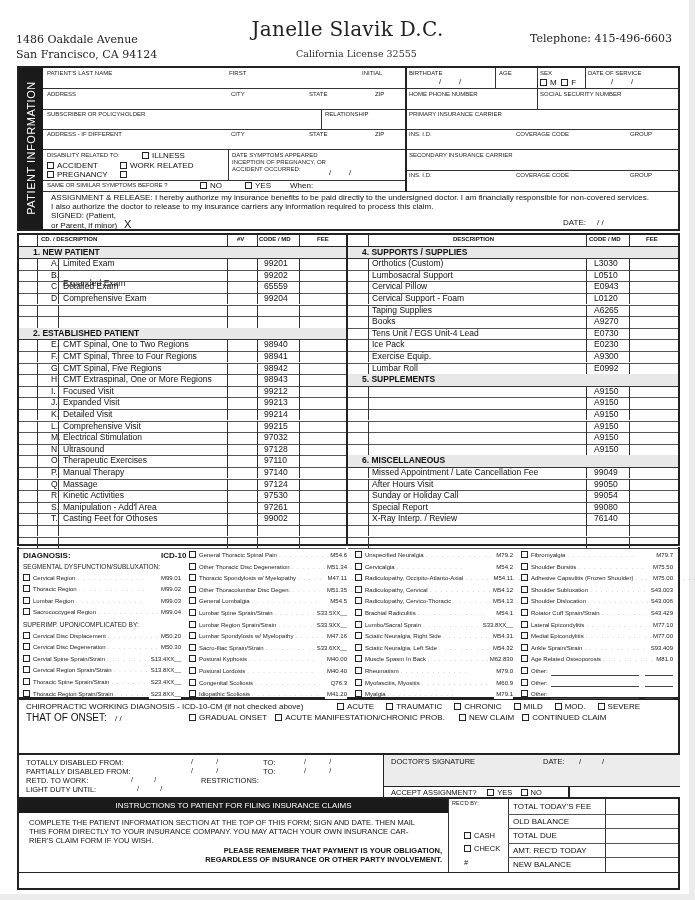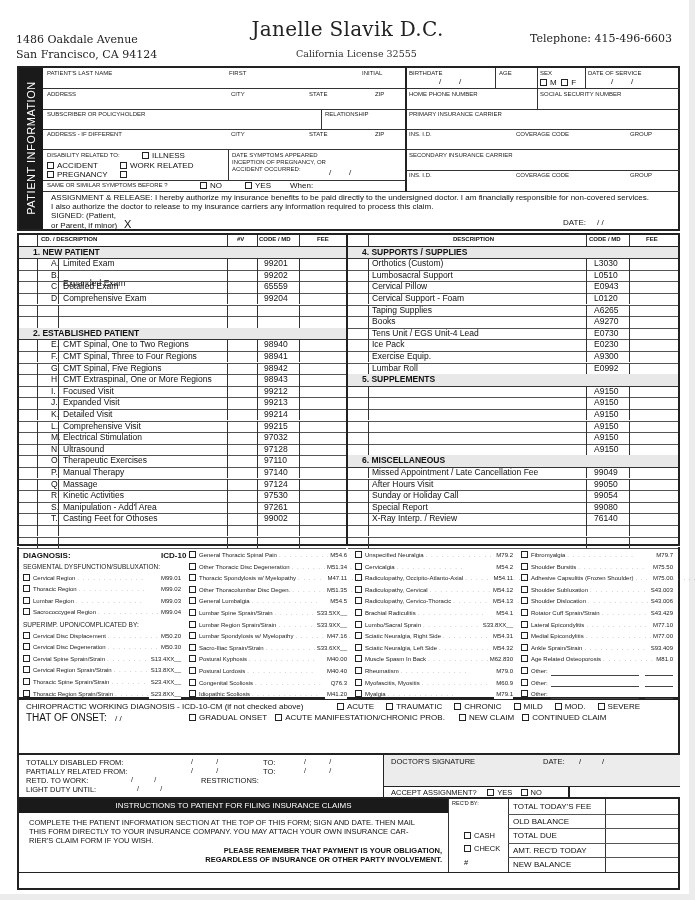--- a/index.html
+++ b/index.html
@@ -686,21 +686,21 @@
   <div class="work">
     <div class="txt" style="left:7px;top:2px;font-size:8px">CHIROPRACTIC WORKING DIAGNOSIS - ICD-10-CM (if not checked above)</div>
     <div id="wd-opts1" class="txt" style="left:318px;top:2px;font-size:8px"><span style="margin-right:12px"><span class="cb"></span><span>ACUTE</span></span><span style="margin-right:12px"><span class="cb"></span><span>TRAUMATIC</span></span><span style="margin-right:12px"><span class="cb"></span><span>CHRONIC</span></span><span style="margin-right:12px"><span class="cb"></span><span>MILD</span></span><span style="margin-right:12px"><span class="cb"></span><span>MOD.</span></span><span style="margin-right:12px"><span class="cb"></span><span>SEVERE</span></span></div>
     <div class="txt" style="left:7px;top:12px;font-size:10px"><span>THAT OF ONSET:</span> &nbsp;&nbsp;<span style="font-size:8px">/          /</span></div>
     <div id="wd-opts2" class="txt" style="left:170px;top:13px;font-size:8px"><span style="margin-right:8px"><span class="cb"></span><span>GRADUAL ONSET</span></span><span style="margin-right:14px"><span class="cb"></span><span>ACUTE MANIFESTATION/CHRONIC PROB.</span></span><span style="margin-right:8px"><span class="cb"></span><span>NEW CLAIM</span></span><span style="margin-right:8px"><span class="cb"></span><span>CONTINUED CLAIM</span></span></div>
   </div>
 
   <div class="disab">
     <div class="txt" style="left:7px;top:3px;font-size:7.5px;line-height:9px">
       <div>TOTALLY DISABLED FROM:</div>
-      <div>PARTIALLY RELATED FROM:</div>
+      <div>PARTIALLY DISABLED FROM:</div>
       <div>RETD. TO WORK:</div>
       <div>LIGHT DUTY UNTIL:</div>
     </div>
     <div class="txt" style="left:172px;top:3px;font-size:7px">/ &nbsp;&nbsp;&nbsp;&nbsp;&nbsp;&nbsp;&nbsp;&nbsp;&nbsp;&nbsp; /</div>
     <div class="txt" style="left:244px;top:3px;font-size:7.5px">TO:</div>
     <div class="txt" style="left:285px;top:3px;font-size:7px">/ &nbsp;&nbsp;&nbsp;&nbsp;&nbsp;&nbsp;&nbsp;&nbsp;&nbsp;&nbsp; /</div>
     <div class="txt" style="left:172px;top:12px;font-size:7px">/ &nbsp;&nbsp;&nbsp;&nbsp;&nbsp;&nbsp;&nbsp;&nbsp;&nbsp;&nbsp; /</div>
     <div class="txt" style="left:244px;top:12px;font-size:7.5px">TO:</div>
     <div class="txt" style="left:285px;top:12px;font-size:7px">/ &nbsp;&nbsp;&nbsp;&nbsp;&nbsp;&nbsp;&nbsp;&nbsp;&nbsp;&nbsp; /</div>
     <div class="txt" style="left:112px;top:21px;font-size:7px">/ &nbsp;&nbsp;&nbsp;&nbsp;&nbsp;&nbsp;&nbsp;&nbsp;&nbsp; /</div>

